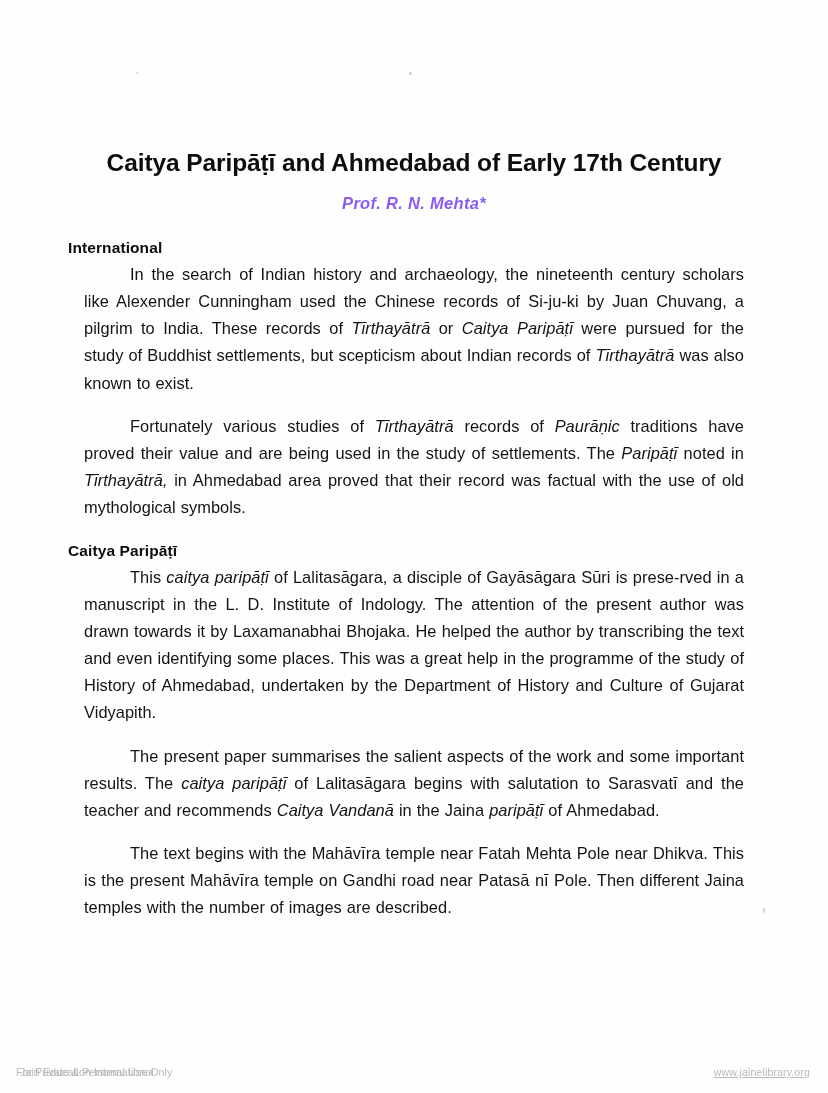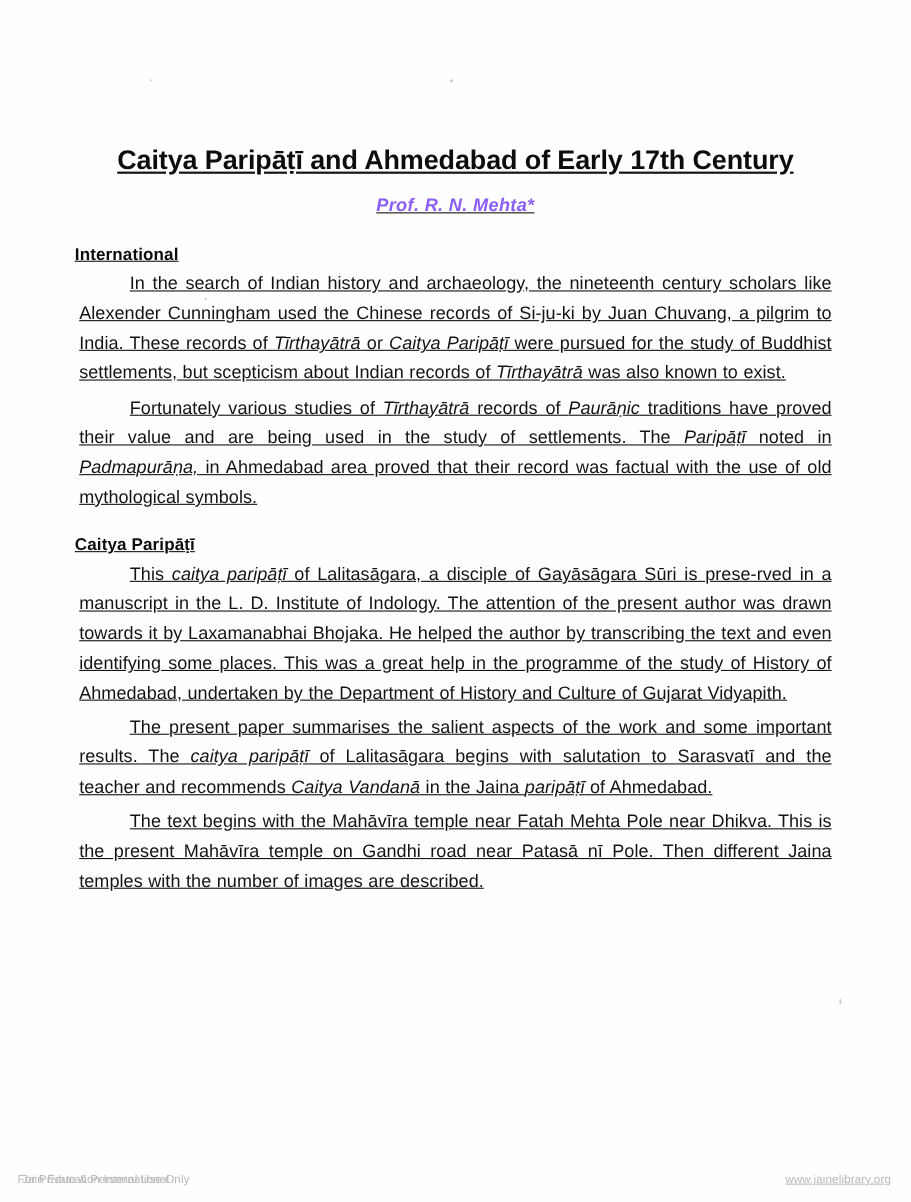--- a/index.html
+++ b/index.html
@@ -21,23 +21,22 @@
   
   .page {
     position: absolute;
     inset: 0;
     background: #fefefe;
   }
 
   .content {
     position: absolute;
     left: 68px;
-    top: 0;
+    top: 16px;
     width: 692px;
-    text-decoration: underline;
   }
 
   
   .title-block {
     padding-top: 133px;
     text-align: center;
   }
   .doc-title {
     font-size: 24.5px;
     font-weight: bold;
@@ -65,21 +64,21 @@
   }
   .heading-introduction { margin-top: 26px; }
   .heading-caitya { margin-top: 21px; }
 
   
   .para {
     font-size: 16.4px;
     line-height: 27.1px;
     text-align: justify;
     text-justify: inter-word;
-    margin: 4px;
+    margin: 16px;
     color: #131313;
     letter-spacing: 0.05px;
     word-spacing: 0.4px;
   }
   .para + .para { margin-top: 0; }
   .para.indent { text-indent: 46px; }
   .gap-after-heading { margin-top: 4px; }
   .gap-para { margin-top: 3px; }
 
   .para i, .para em {
@@ -140,21 +139,21 @@
 
     <div class="title-block">
       <h1 class="doc-title">Caitya Paripāṭī and Ahmedabad of Early 17th Century</h1>
       <div class="byline">Prof. R. N. Mehta*</div>
     </div>
 
     <h2 class="section-heading heading-introduction">International</h2>
 
     <p class="para indent gap-after-heading">In the search of Indian history and  archaeology, the nineteenth century scholars like Alexender Cunningham used the Chinese records of Si-ju-ki by Juan Chuvang, a  pilgrim to India. These records of <i>Tīrthayātrā</i> or <i>Caitya Paripāṭī</i> were pursued for the study of Buddhist settlements, but scepticism  about  Indian records of <i>Tīrthayātrā</i>  was  also known to exist.</p>
 
-    <p class="para indent gap-para">Fortunately various studies of <i>Tīrthayātrā</i> records of <i>Paurāṇic</i> traditions have proved their value and are being used in the study of settlements. The <i>Paripāṭī</i> noted  in <i>Padmapurāṇa,</i> in Ahmedabad area proved that their record was factual with the use of old mythological symbols.</p>
+    <p class="para indent gap-para">Fortunately various studies of <i>Tīrthayātrā</i> records of <i>Paurāṇic</i> traditions have proved their value and are being used in the study of settlements. The <i>Paripāṭī</i> noted  in <i>Tīrthayātrā,</i> in Ahmedabad area proved that their record was factual with the use of old mythological symbols.</p>
 
 
     <h2 class="section-heading heading-caitya">Caitya Paripāṭī</h2>
 
     <p class="para indent gap-after-heading">This <i>caitya paripāṭī</i> of Lalitasāgara, a disciple of Gayāsāgara Sūri is prese-rved in a manuscript in the L. D. Institute of Indology. The attention of the present author was drawn towards it by Laxamanabhai Bhojaka. He helped the author  by transcribing the text and even identifying some places. This was a great help in the programme of the study of  History of Ahmedabad, undertaken by the  Department of History and Culture of Gujarat Vidyapith.</p>
 
     <p class="para indent gap-para">The present paper summarises the salient aspects of the  work  and some important results. The  <i>caitya paripāṭī</i> of Lalitasāgara begins with salutation to Sarasvatī and the teacher  and recommends <i>Caitya Vandanā</i> in the Jaina  <i>paripāṭī</i> of Ahmedabad.</p>
 
     <p class="para indent gap-para">The  text begins with the Mahāvīra temple  near  Fatah Mehta Pole near Dhikva. This is the present Mahāvīra temple on Gandhi road near Patasā nī Pole. Then different Jaina temples with the number of images are described.</p>
 

